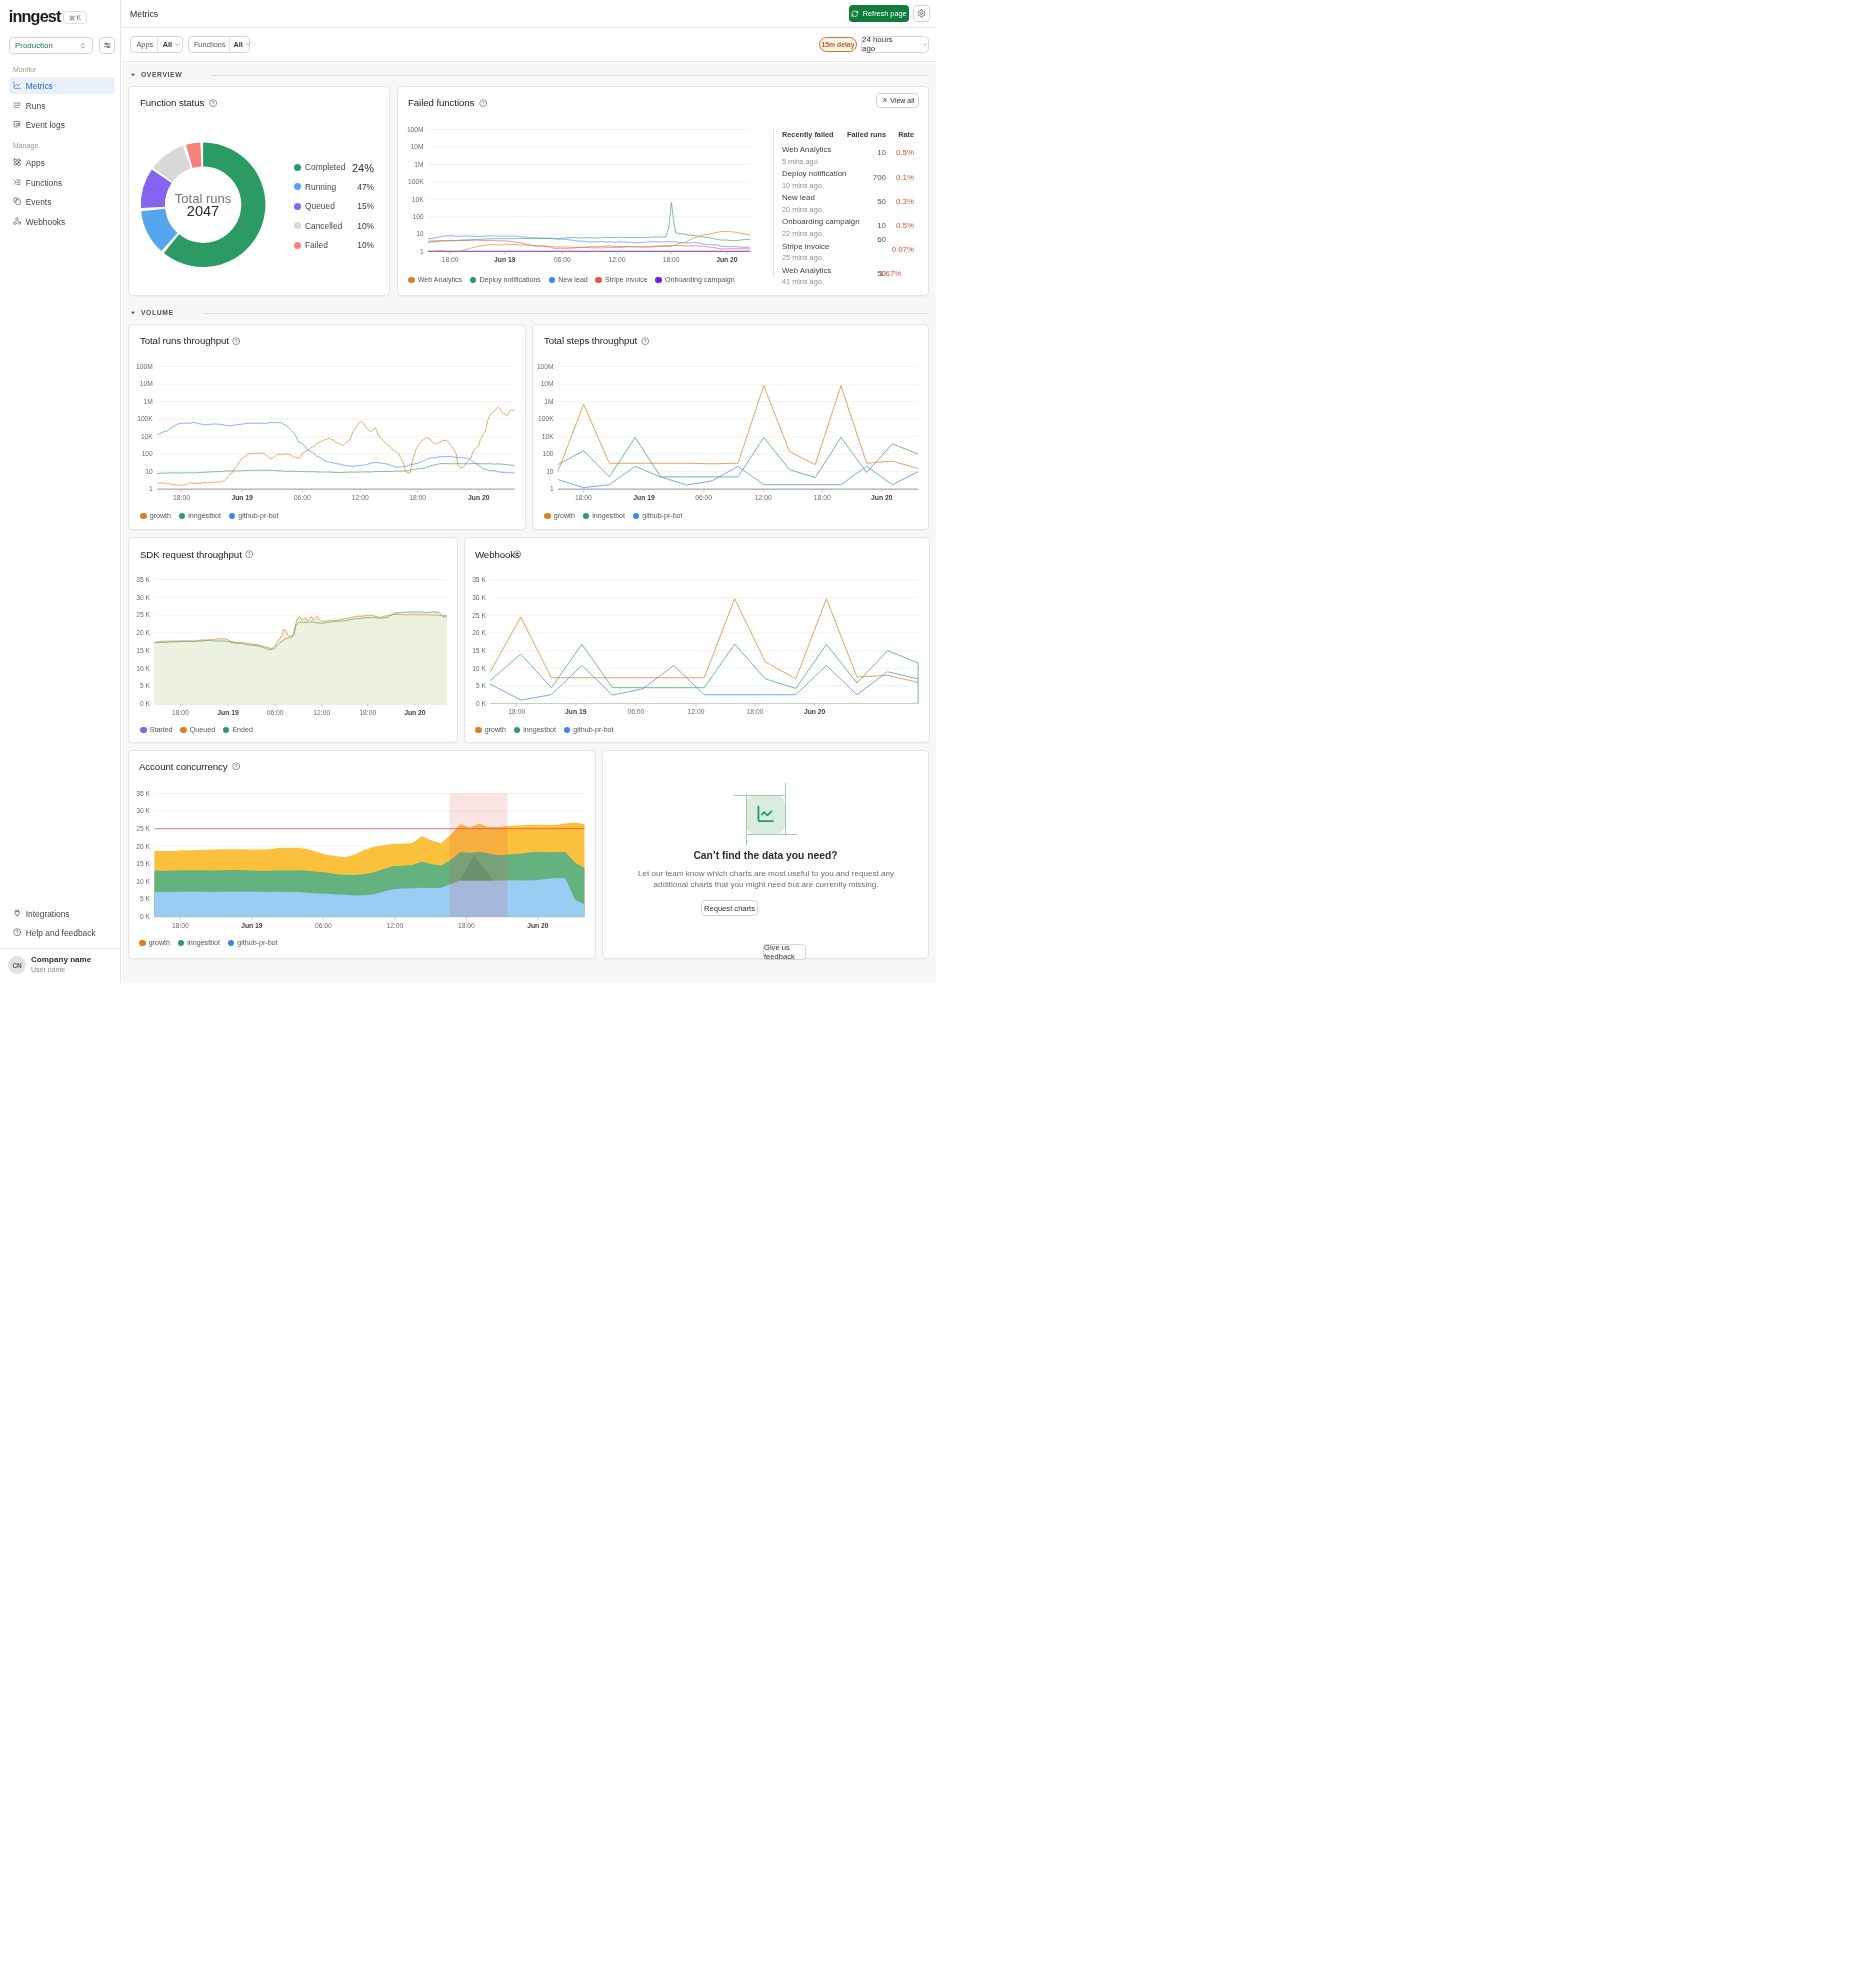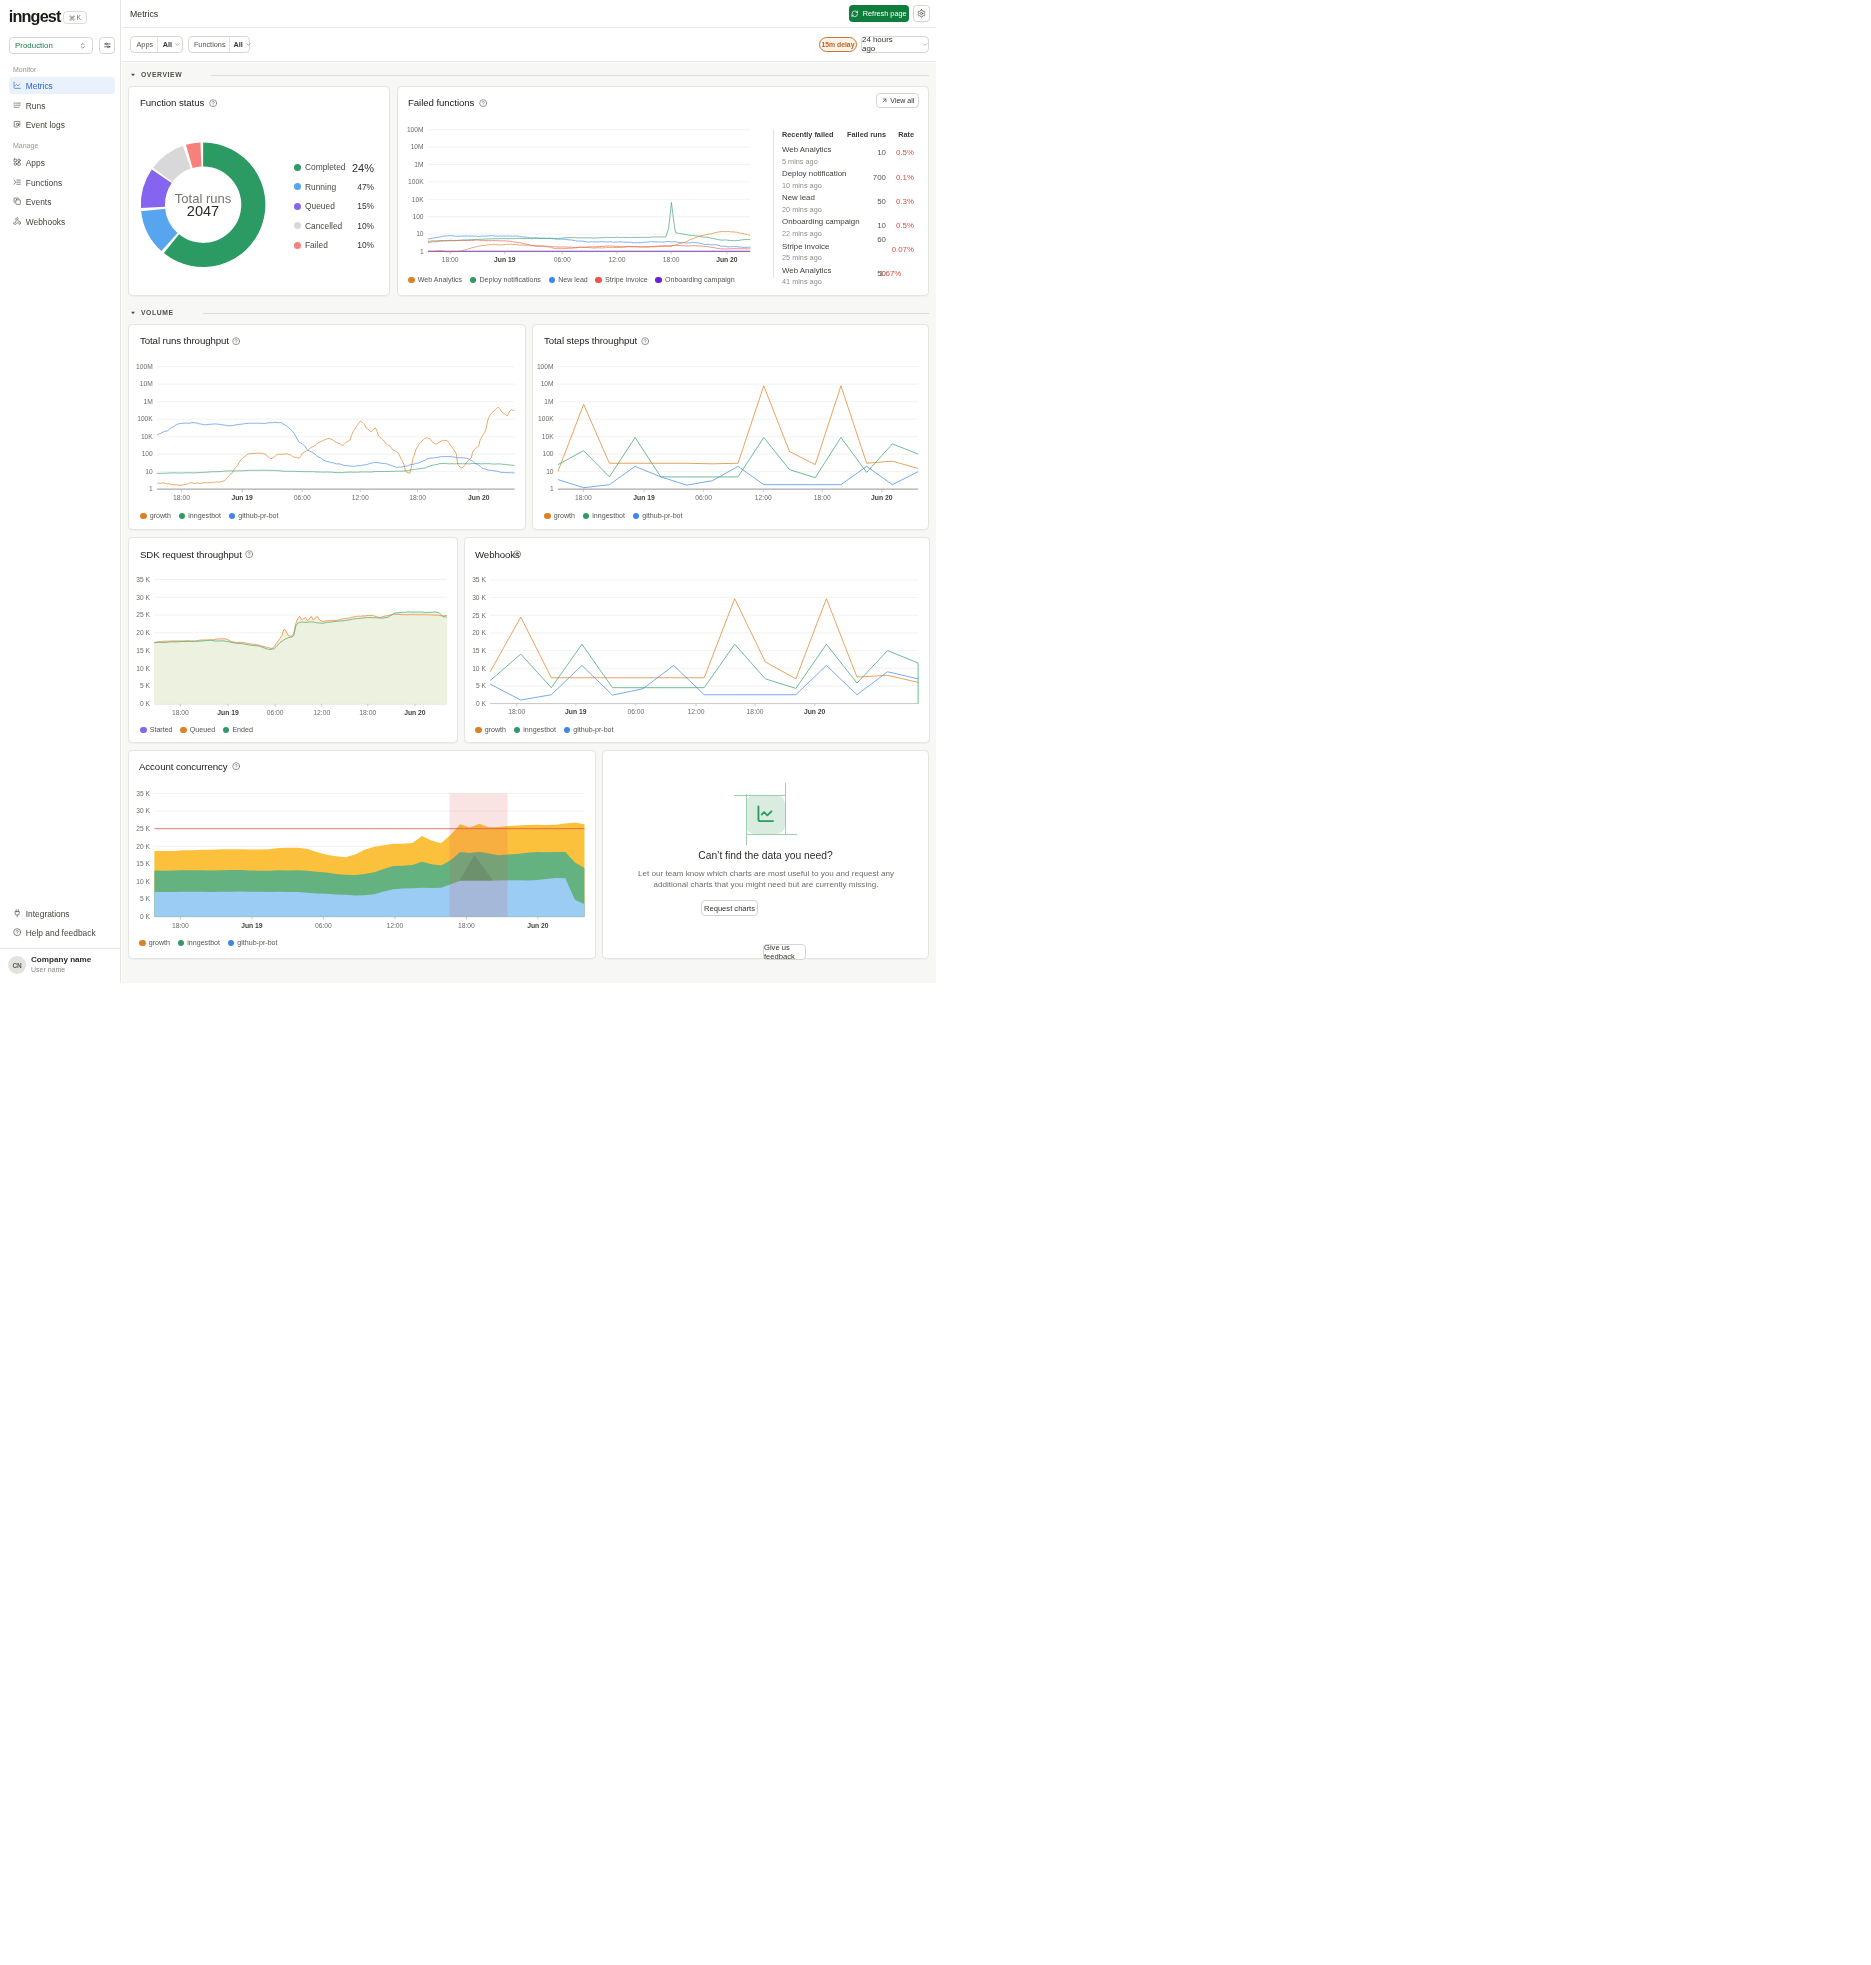--- a/index.html
+++ b/index.html
@@ -554,16 +554,16 @@
   </div>
 <div class="abs" style="left:746px;top:795px;width:39px;height:39px;background:#d9ecdf;border-radius:8.7px"></div>
 <div class="abs" style="left:734px;top:795px;width:51px;height:0.5px;background:#9fcdaf"></div>
 <div class="abs" style="left:785px;top:783px;width:0.5px;height:51px;background:#9fcdaf"></div>
 <div class="abs" style="left:746px;top:834px;width:51px;height:0.5px;background:#9fcdaf"></div>
 <div class="abs" style="left:746px;top:794px;width:0.5px;height:51px;background:#9fcdaf"></div>
 <div class="abs" style="left:756px;top:804px"><svg width="19.5" height="19.5" viewBox="0 0 24 24" fill="none" stroke="#2c9b63" stroke-width="2.3" stroke-linecap="round" stroke-linejoin="round">
       <path d="M3 3v16a2 2 0 0 0 2 2h16"></path>
       <path d="m19 9-5 5-4-4-3 3"></path>
     </svg></div>
-<div class="abs" style="left:602px;top:850px;width:327px;text-align:center;font-size:10.3px;font-weight:400;color:#2e2d29">Can’t find the data you need?</div>
+<div class="abs" style="left:602px;top:850px;width:327px;text-align:center;font-size:10.3px;font-weight:700;color:#2e2d29">Can’t find the data you need?</div>
 <div class="abs" style="left:624px;top:868px;width:284px;text-align:center;font-size:8.1px;line-height:11px;color:#6f6e6a">Let our team know which charts are most useful to you and request any additional charts that you might need but are currently missing.</div>
 <div class="btn" style="left:701px;top:900px;width:57px;height:16.2px">Request charts</div>
 <div class="btn" style="left:763px;top:944px;width:43px;height:16.2px">Give us feedback</div>
 
 </body></html>

